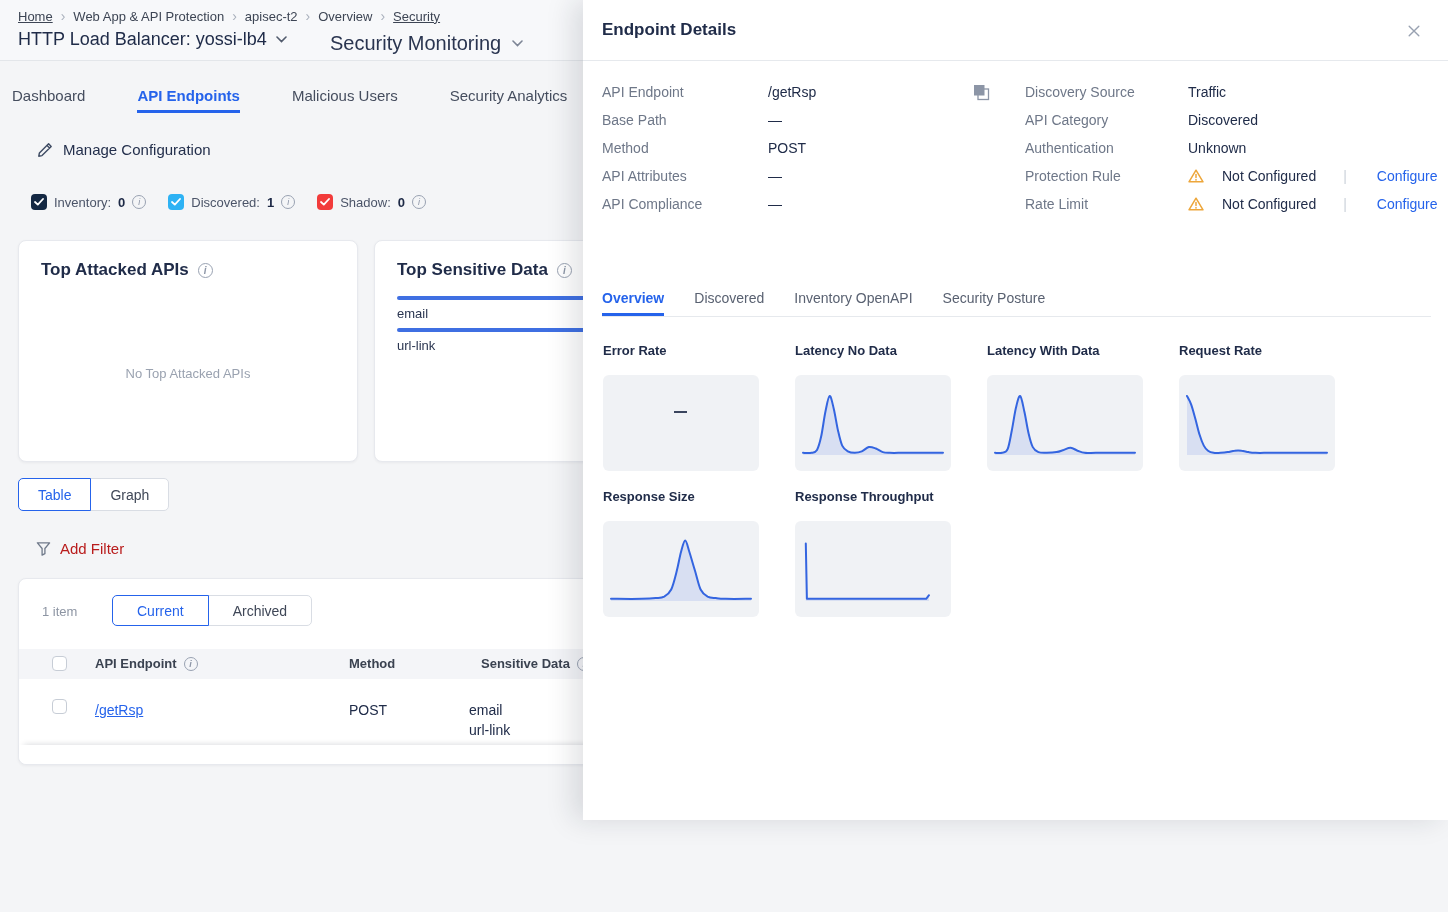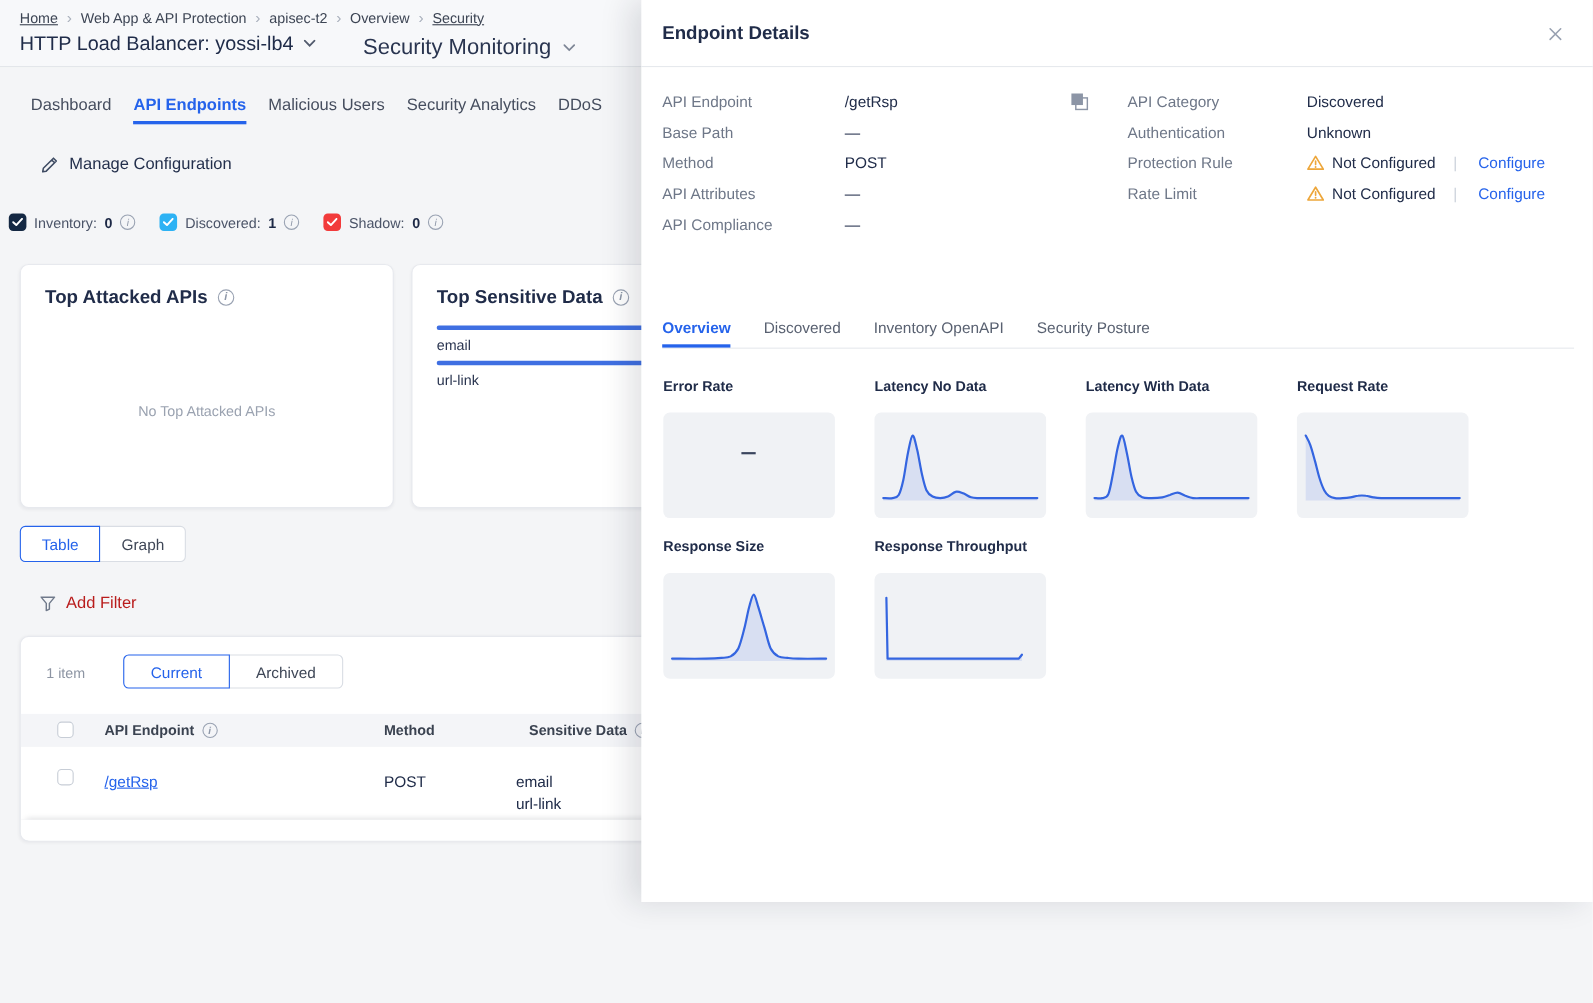--- a/index.html
+++ b/index.html
@@ -9,25 +9,25 @@
     font-family: "Liberation Sans", sans-serif;
     background: #f4f5f7; color: #212d4a;
   }
   
   .pg-header { position:absolute; top:0; left:0; right:0; height:61px; background:#f7f8fa; border-bottom:1px solid #e3e6ea; }
   .breadcrumb { position:absolute; left:18px; top:8px; display:flex; align-items:center; gap:8px; font-size:13px; color:#3d4554; white-space:nowrap;justify-content:space-between; }
   .crumb.link { text-decoration:underline; cursor:pointer; }
   .sep { color:#a9b0bc; font-size:14px; }
   .page-title { position:absolute; left:18px; top:29px; display:flex; align-items:center; gap:9px; font-size:18px; font-weight:500; color:#202c49; }
   .monitor-select { position:absolute; left:330px; top:32px; display:flex; align-items:center; gap:11px; font-size:20px; color:#2a3550; cursor:pointer; }
-  .main-tabs { position:absolute; left:28px; top:87px; display:flex; gap:20px; font-size:15px; color:#454d5e; white-space:nowrap; }
+  .main-tabs { position:absolute; left:12px; top:87px; display:flex; gap:52px; font-size:15px; color:#454d5e; white-space:nowrap; }
   .mtab { padding-bottom:6px; border-bottom:3px solid transparent; cursor:pointer; }
   .mtab.active { color:#2563eb; font-weight:700; border-color:#2563eb; }
   .manage { position:absolute; left:37px; top:141px; display:flex; align-items:center; gap:10px; font-size:15px; font-weight:500; color:#232f4c; cursor:pointer; }
-  .legend { position:absolute; left:8px; top:194px; display:flex; gap:22px; align-items:flex-end; font-size:13px; }
+  .legend { position:absolute; left:31px; top:194px; display:flex; gap:22px; align-items:flex-end; font-size:13px; }
   .legend-item { display:flex; align-items:center; gap:7px; color:#4b5468; }
   .legend-item b { color:#1c2845; }
   .cb { width:16px; height:16px; border-radius:4px; display:flex; align-items:center; justify-content:center; cursor:pointer; }
   .info { width:14px; height:14px; border-radius:50%; border:1px solid #99a2b2; color:#8d96a7;
           font-size:9px; display:inline-flex; align-items:center; justify-content:center; flex:none; }
   .info::after { content:"i"; }
   .card { position:absolute; background:#fff; border:1px solid #e7e9ee; border-radius:8px; box-shadow:0 1px 3px rgba(16,24,40,.05); }
   .card-title { position:absolute; left:22px; top:19px; display:flex; align-items:center; gap:9px; font-size:17px; font-weight:600; color:#202c49; }
   .card-title .info { width:15px; height:15px; font-size:10px; }
   .card-empty { position:absolute; left:0; right:0; top:125px; text-align:center; font-size:13px; color:#9aa2b0; }
@@ -63,21 +63,21 @@
   .panel-divider { position:absolute; top:60px; left:0; right:0; height:1px; background:#e6e9ed; }
   .fields { position:absolute; top:78px; font-size:14px; }
   .fields.left { left:19px; }
   .fields.right { left:442px; }
   .frow { display:flex; height:28px; align-items:center; }
   .flabel { color:#6e7788; flex:none; }
   .fields.left .flabel { width:166px; }
   .fields.right .flabel { width:163px; }
   .fvalue { color:#202c49; }
   .copy-icon { position:absolute; left:390px; top:84px; cursor:pointer; }
-  .warn-val { display:flex; align-items:center; gap:7px; }
+  .warn-val { display:flex; align-items:center; gap:18px; }
   .pipe { color:#ccd2db; margin:0 12px 0 9px; }
   .configure { color:#2563eb; cursor:pointer; }
   .panel-tabs { position:absolute; left:19px; right:17px; top:290px; display:flex; gap:30px;
                 border-bottom:1px solid #e6e9ed; font-size:14px; color:#596171; }
   .ptab { padding-bottom:7px; border-bottom:3px solid transparent; line-height:16px; cursor:pointer; }
   .ptab.active { color:#2563eb; font-weight:700; border-color:#2563eb; }
   .charts { position:absolute; left:20px; top:343px; display:grid; grid-template-columns:repeat(4,156px);
             column-gap:36px; row-gap:18px; }
   .chart-title { font-size:13px; font-weight:700; color:#202c49; line-height:16px; margin-bottom:16px; }
   .chart-box { width:156px; height:96px; background:#f0f2f5; border-radius:6px; position:relative; }
@@ -259,20 +259,24 @@
     </div>
   </div>
 
   <svg class="copy-icon" width="17" height="17" viewBox="0 0 17 17">
     <rect x="5" y="5" width="10.5" height="10.5" fill="none" stroke="#8c95a6" stroke-width="1.3"></rect>
     <rect x="1" y="1" width="10.5" height="10.5" fill="#8c95a6"></rect>
   </svg>
 
   <div class="fields right">
     <div class="frow">
+      <span class="flabel">Discovery Source</span>
+      <span class="fvalue">Traffic</span>
+    </div>
+    <div class="frow">
       <span class="flabel">API Category</span>
       <span class="fvalue">Discovered</span>
     </div>
     <div class="frow">
       <span class="flabel">Authentication</span>
       <span class="fvalue">Unknown</span>
     </div>
     <div class="frow">
       <span class="flabel">Protection Rule</span>
       <span class="fvalue warn-val">

